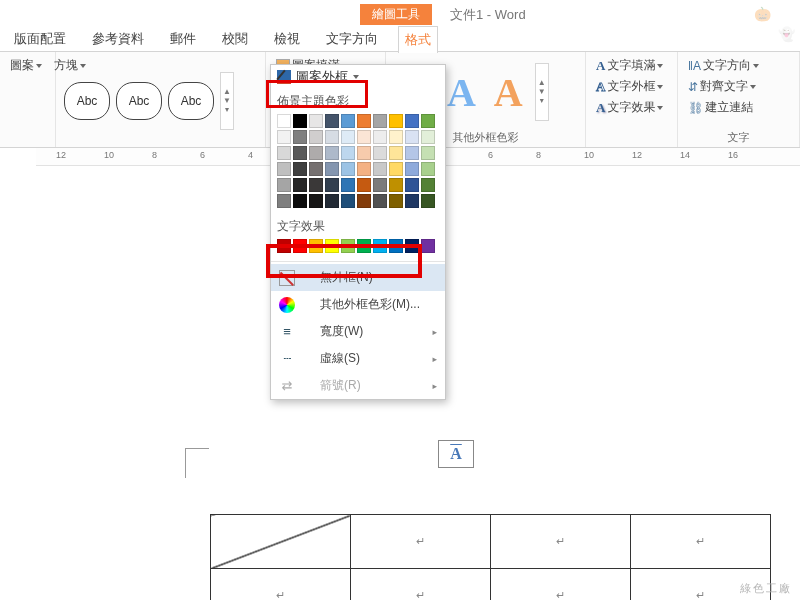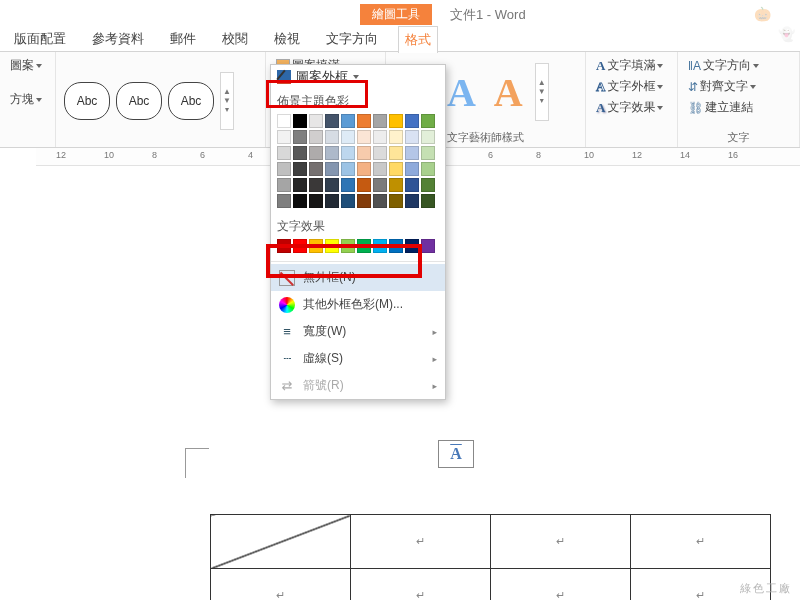--- a/index.html
+++ b/index.html
@@ -54,21 +54,21 @@
 .pen-swatch { width: 14px; height: 14px; background: #2d67a8; border-bottom: 2px solid #d04a2f; display: inline-block; position: relative; }
 .pen-swatch::before { content: ""; position: absolute; width: 2px; height: 12px; background: #333; transform: rotate(40deg); left: 3px; top: -1px; }
 .red-hl-1 { position: absolute; left: 266px; top: 80px; width: 102px; height: 28px; border: 3px solid #e20000; z-index: 60; pointer-events: none; }
 
 .section-label { font-size: 12px; color: #555; padding: 4px 6px 2px 6px; }
 .swatch-grid { display: grid; grid-template-columns: repeat(10, 14px); gap: 2px; padding: 2px 6px 6px 6px; }
 .sw { width: 14px; height: 14px; border: 1px solid rgba(0,0,0,0.15); }
 
 .std-row { display: grid; grid-template-columns: repeat(10, 14px); gap: 2px; padding: 2px 6px 6px 6px; }
 
-.dd-item { display: flex; align-items: center; gap: 8px; padding: 5px 8px; font-size: 12px; color: #444; }
+.dd-item { display: flex; align-items: center; gap: 25px; padding: 5px 8px; font-size: 12px; color: #444; }
 .dd-item.hl { background: #dbe7f3; }
 .dd-item .ico { width: 16px; height: 16px; display: inline-flex; align-items: center; justify-content: center; font-size: 13px; }
 .dd-item .sub { margin-left: auto; font-size: 9px; color: #888; }
 .dd-item.disabled { color: #aaa; }
 
 .red-hl-2 { position: absolute; left: 266px; top: 244px; width: 156px; height: 34px; border: 4px solid #e20000; z-index: 60; pointer-events: none; }
 
 .sep { height: 1px; background: #e4e4e4; margin: 2px 0; }
 
 .ghost1 { position: absolute; right: 28px; top: 6px; width: 18px; height: 20px; opacity: 0.25; }
@@ -97,21 +97,21 @@
   <span class="tab">參考資料</span>
   <span class="tab">郵件</span>
   <span class="tab">校閱</span>
   <span class="tab">檢視</span>
   <span class="tab">文字方向</span>
   <span class="tab active">格式</span>
 </div>
 
 <div class="ribbon">
   <div class="group" style="width:56px">
-    <div class="group-body" style="flex-direction:column;align-items:flex-start;gap:15px">
+    <div class="group-body" style="align-items:flex-start;gap:8px">
       <div class="sm-btn">
           <span>圖案</span>
           <span class="caret-tri"></span>
         </div>
       <div class="sm-btn">
           <span>方塊</span>
           <span class="caret-tri"></span>
         </div>
     </div>
     <div class="group-label"></div>
@@ -150,21 +150,21 @@
     <div class="group-body">
       <span class="wordart-a wa1">A</span>
       <span class="wordart-a wa2">A</span>
       <span class="wordart-a wa3">A</span>
       <div class="more-handle">
           <span>▲</span>
           <span>▼</span>
           <span>▾</span>
         </div>
     </div>
-    <div class="group-label">文字藝術師樣式</div>
+    <div class="group-label">其他外框色彩</div>
   </div>
 
   <div class="group" style="flex:0 0 92px">
     <div class="group-body" style="flex-direction:column;align-items:flex-start;gap:2px">
       <div class="menu-item">
           <span class="icon-a">A</span>
           <span>文字填滿</span>
           <span class="caret-tri"></span>
         </div>
       <div class="menu-item">

